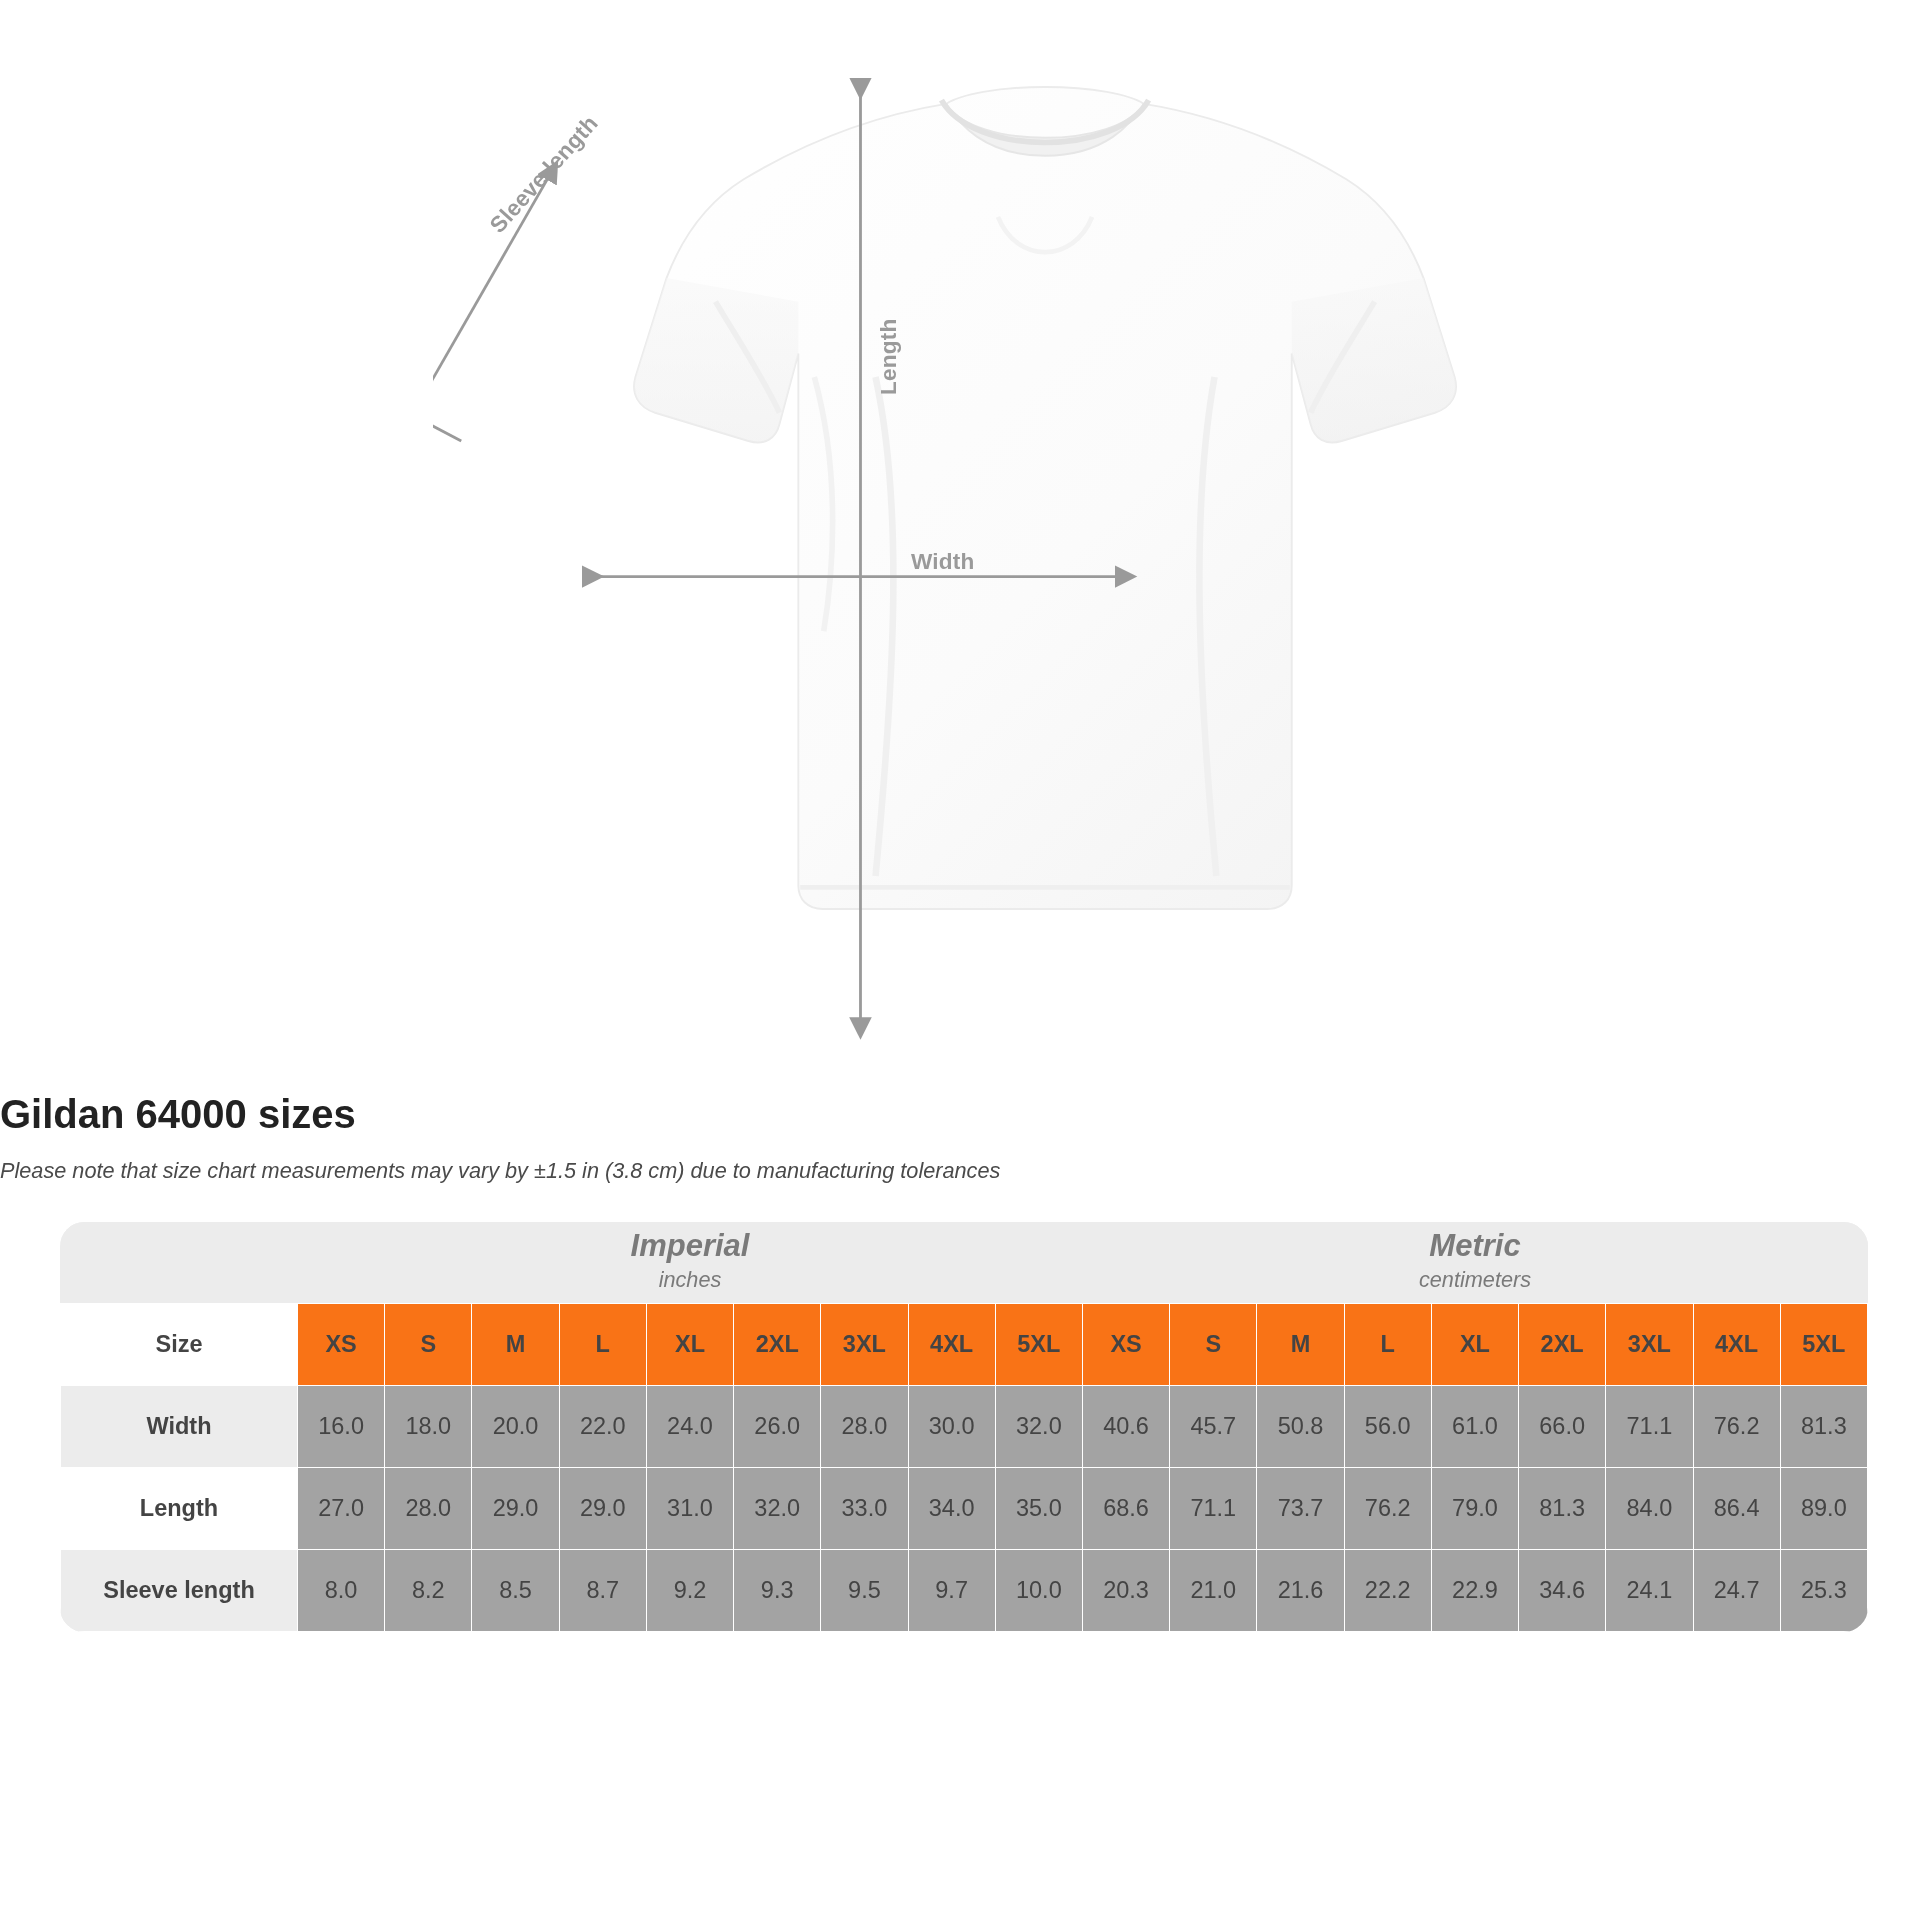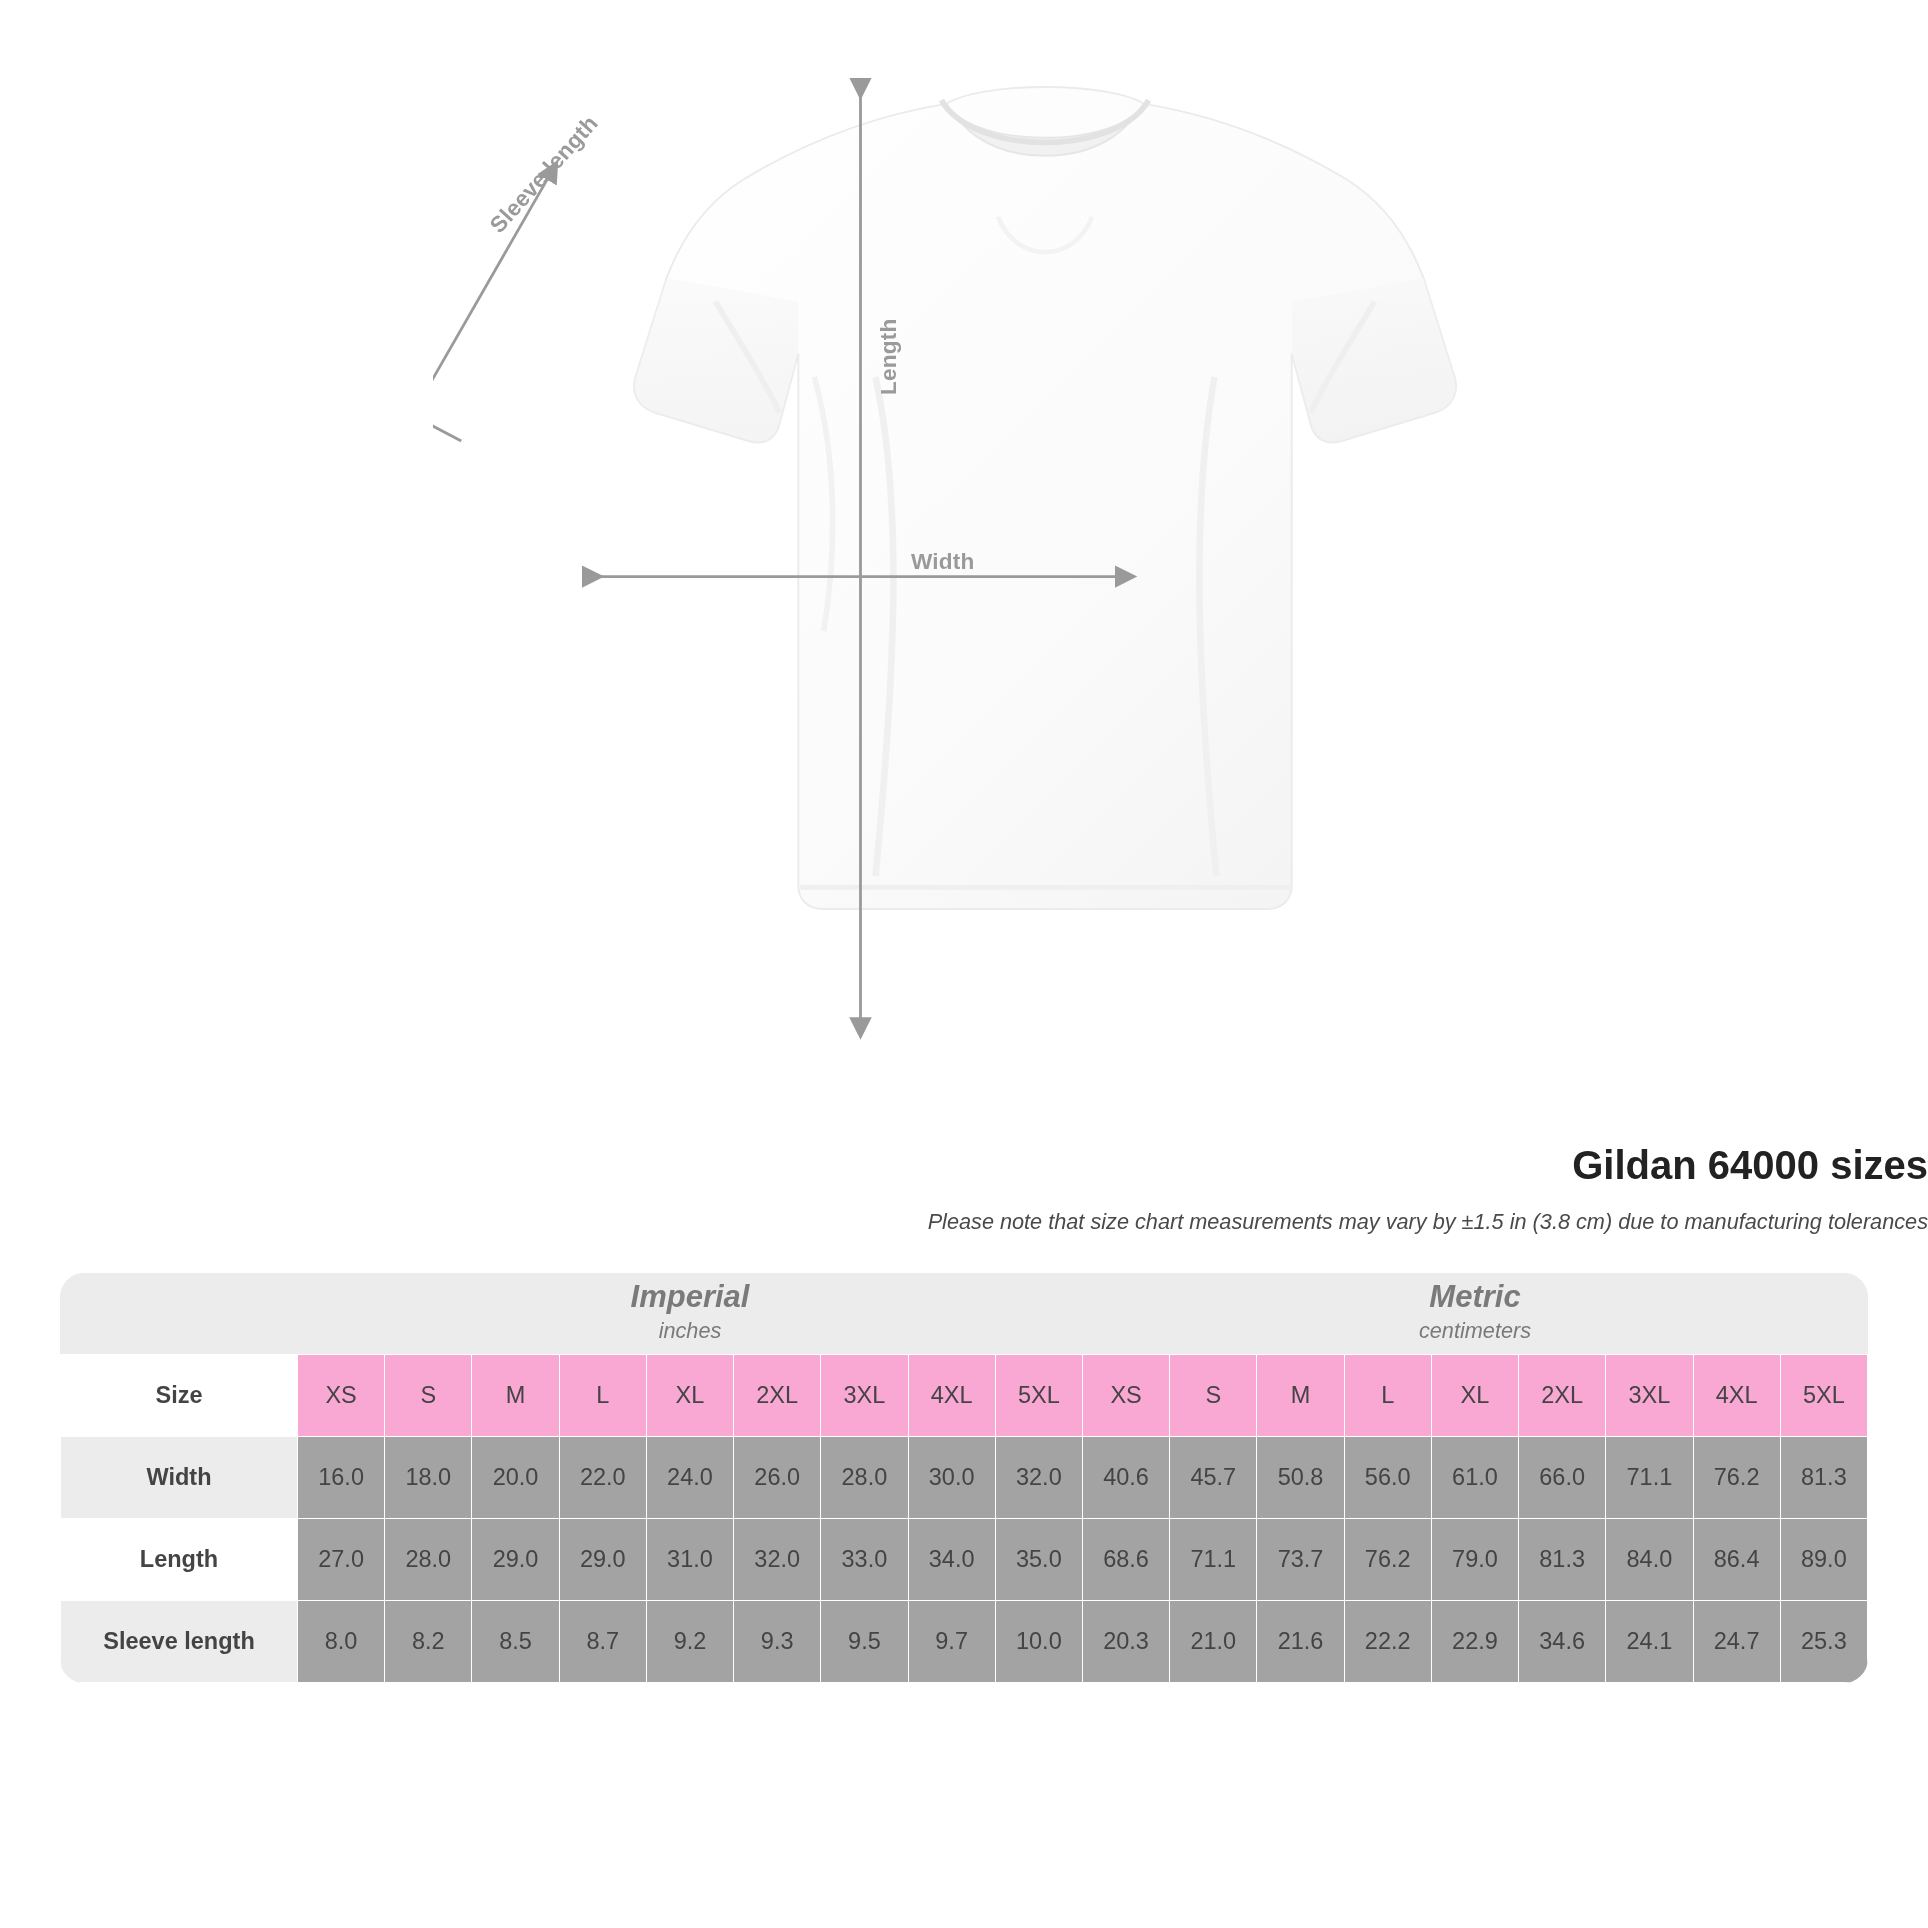--- a/index.html
+++ b/index.html
@@ -50,22 +50,21 @@
   }
   .label-sleeve {
     left: 485px;
     top: 221px;
     transform: rotate(-48deg);
     transform-origin: left top;
   }
 
   
   .title-block {
-    text-align: right;
-    margin-top: 51px;
+    text-align: left;
   }
   .chart-title {
     font-size: 40px;
     font-weight: bold;
     color: #222222;
     margin: 0 0 21px 0;
   }
   .chart-note {
     font-size: 21.7px;
     font-style: italic;
@@ -105,22 +104,22 @@
     line-height: 1.15;
   }
   .unit-units {
     font-size: 21.7px;
     font-style: italic;
     color: #7a7a7a;
     line-height: 1.5;
     text-align: center;
   }
   .hdr-row td {
-    background: #f9a8d4;
-    font-weight: normal;
+    background: #f97316;
+    font-weight: bold;
     color: #5a5a5a;
     font-size: 24.5px;
     height: 98px;
   }
   .hdr-row td.rowlabel {
     background: #ffffff;
   }
   .row-shaded td { background: #a3a3a3; }
   .row-plain td { background: #a3a3a3; }
   td.rowlabel {

